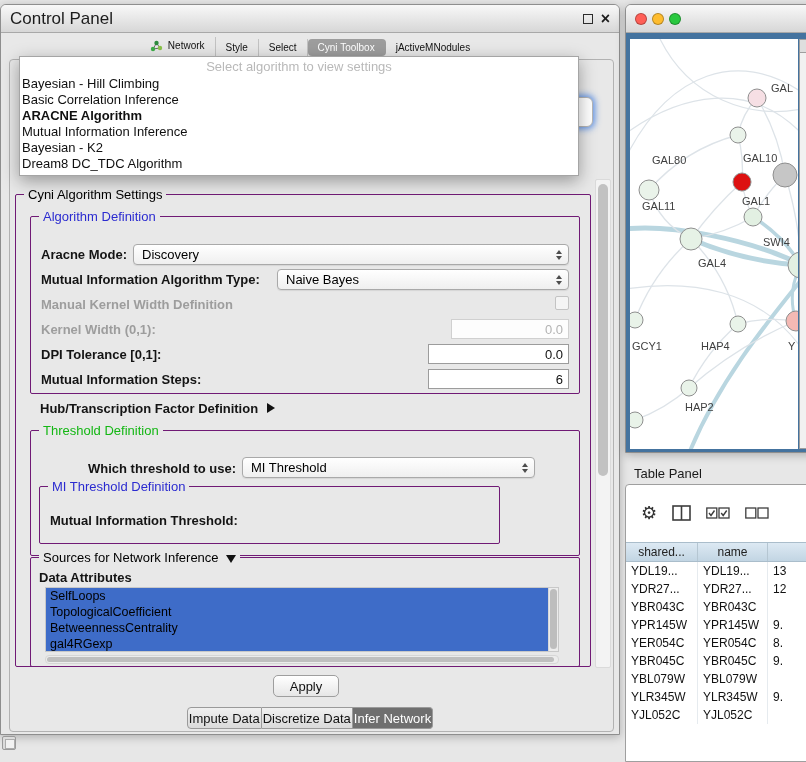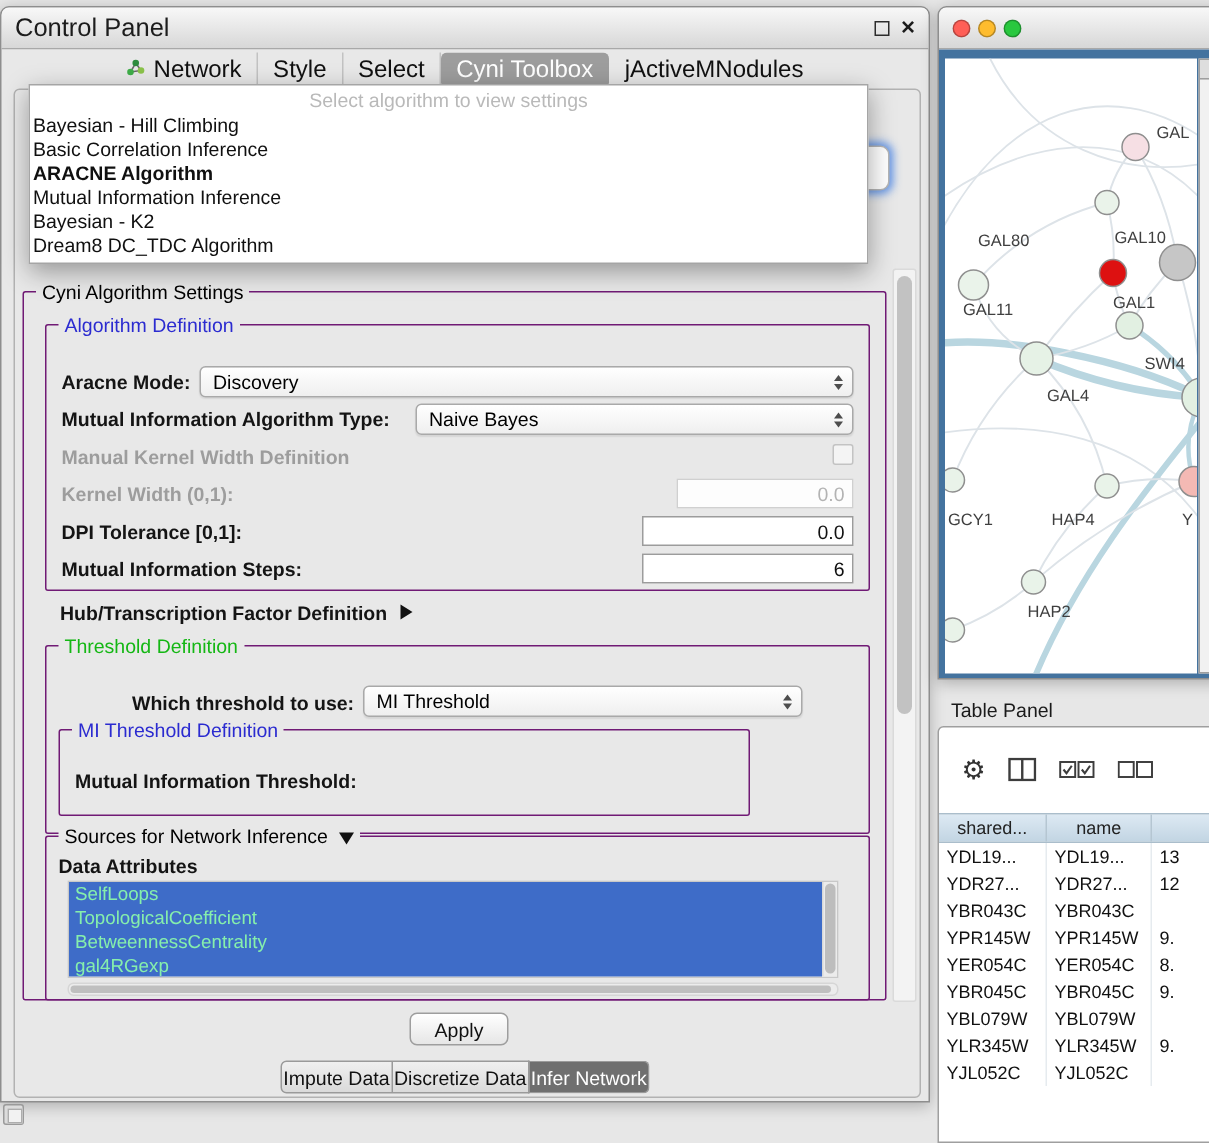--- a/index.html
+++ b/index.html
@@ -10,21 +10,21 @@
   
   .window{position:absolute;border:1px solid #8e8e8e;border-radius:6px 6px 0 0;background:#e8e8e8;box-shadow:0 2px 10px rgba(0,0,0,0.25);}
   .titlebar{position:absolute;left:0;top:0;right:0;height:28px;background:linear-gradient(#f8f8f8,#d7d7d7);border-bottom:1px solid #a8a8a8;border-radius:5px 5px 0 0;display:flex;align-items:center;padding:0 9px;}
   .titlebar .wtitle{font-size:17px;color:#1c1c1c;}
   .win-btns{margin-left:auto;display:flex;align-items:center;gap:8px;}
   .float-btn{width:10px;height:10px;border:1.5px solid #2c2c2c;background:transparent;}
   .close-btn{font-size:16px;font-weight:bold;color:#1c1c1c;line-height:12px;}
 
   
   #tabbar{position:absolute;left:0;top:30px;width:100%;display:flex;justify-content:center;align-items:center;height:24px;}
-  .tab{display:flex;gap:5px;font-size:16px;padding:3px 10px;border-right:1px solid #c2c2c2;color:#111;cursor:default;}
+  .tab{display:flex;gap:5px;font-size:10px;padding:3px 10px;border-right:1px solid #c2c2c2;color:#111;cursor:default;}
   .tab:last-child{border-right:none;}
   .tab.active{background:#9d9d9d;color:#fff;border-radius:4px;border-right-color:transparent;}
 
   .content-panel{position:absolute;left:8px;top:54px;width:605px;height:673px;border:1px solid #b2b2b2;border-radius:4px;background:#e8e8e8;}
 
   
   #popup{position:absolute;left:18px;top:51px;width:560px;background:#fff;border:1px solid #a5a5a5;box-shadow:0 5px 16px rgba(0,0,0,0.35);z-index:20;padding:1px 0 3px;}
   .popup-head{font-size:13px;color:#b9b9b9;text-align:center;line-height:18px;}
   .popup-item{font-size:13px;color:#101010;line-height:16px;padding-left:2px;white-space:nowrap;}
   .popup-item.selected{font-weight:bold;}
@@ -45,21 +45,21 @@
   .arrows{position:absolute;right:6px;top:50%;transform:translateY(-50%);display:flex;flex-direction:column;gap:2px;}
   .arrows i{display:block;width:0;height:0;border-left:3.5px solid transparent;border-right:3.5px solid transparent;}
   .arrows i.up{border-bottom:4px solid #4d4d4d;}
   .arrows i.down{border-top:4px solid #4d4d4d;}
   .checkbox{position:absolute;width:14px;height:14px;border:1px solid #c3c3c3;background:#f4f4f4;border-radius:2px;}
   .tri-right{display:inline-block;width:0;height:0;border-top:5px solid transparent;border-bottom:5px solid transparent;border-left:8px solid #111;margin-left:9px;}
   .tri-down{display:inline-block;width:0;height:0;border-left:5px solid transparent;border-right:5px solid transparent;border-top:8px solid #111;margin-left:7px;position:relative;top:1px;}
 
   #attr-list{position:absolute;left:14px;top:29px;width:514px;height:65px;background:#fff;border:1px solid #c8c8c8;overflow:hidden;}
   .attr-item{height:16px;line-height:16px;font-size:12.5px;padding-left:4px;width:calc(100% - 10px);white-space:nowrap;overflow:hidden;}
-  .attr-item.selected{background:#3e6cc8;color:#86efac;}
+  .attr-item.selected{background:#3e6cc8;color:#000000;}
   #attr-vscroll{position:absolute;right:0;top:0;bottom:0;width:10px;background:#ececec;border-left:1px solid #d8d8d8;}
   #attr-vscroll .thumb{position:absolute;left:1px;top:1px;width:7px;height:60px;background:#bdbdbd;border-radius:4px;}
   #attr-hscroll{position:absolute;left:14px;top:97px;width:514px;height:9px;background:#ececec;border:1px solid #d6d6d6;border-radius:4px;}
   #attr-hscroll .thumb{position:absolute;left:1px;top:1px;height:5px;width:99%;background:#bfbfbf;border-radius:3px;}
 
   #main-vscroll{position:absolute;left:594px;top:174px;width:16px;height:489px;background:#f3f3f3;border:1px solid #dadada;border-radius:2px;}
   #main-vscroll .thumb{position:absolute;left:2px;top:4px;width:10px;height:292px;background:#c2c2c2;border-radius:6px;}
 
   #apply-btn{position:absolute;left:272px;top:670px;width:66px;height:22px;border:1px solid #9e9e9e;border-radius:5px;background:linear-gradient(#ffffff,#e6e6e6);font-size:13px;font-family:"Liberation Sans",sans-serif;color:#111;text-align:center;}
 

